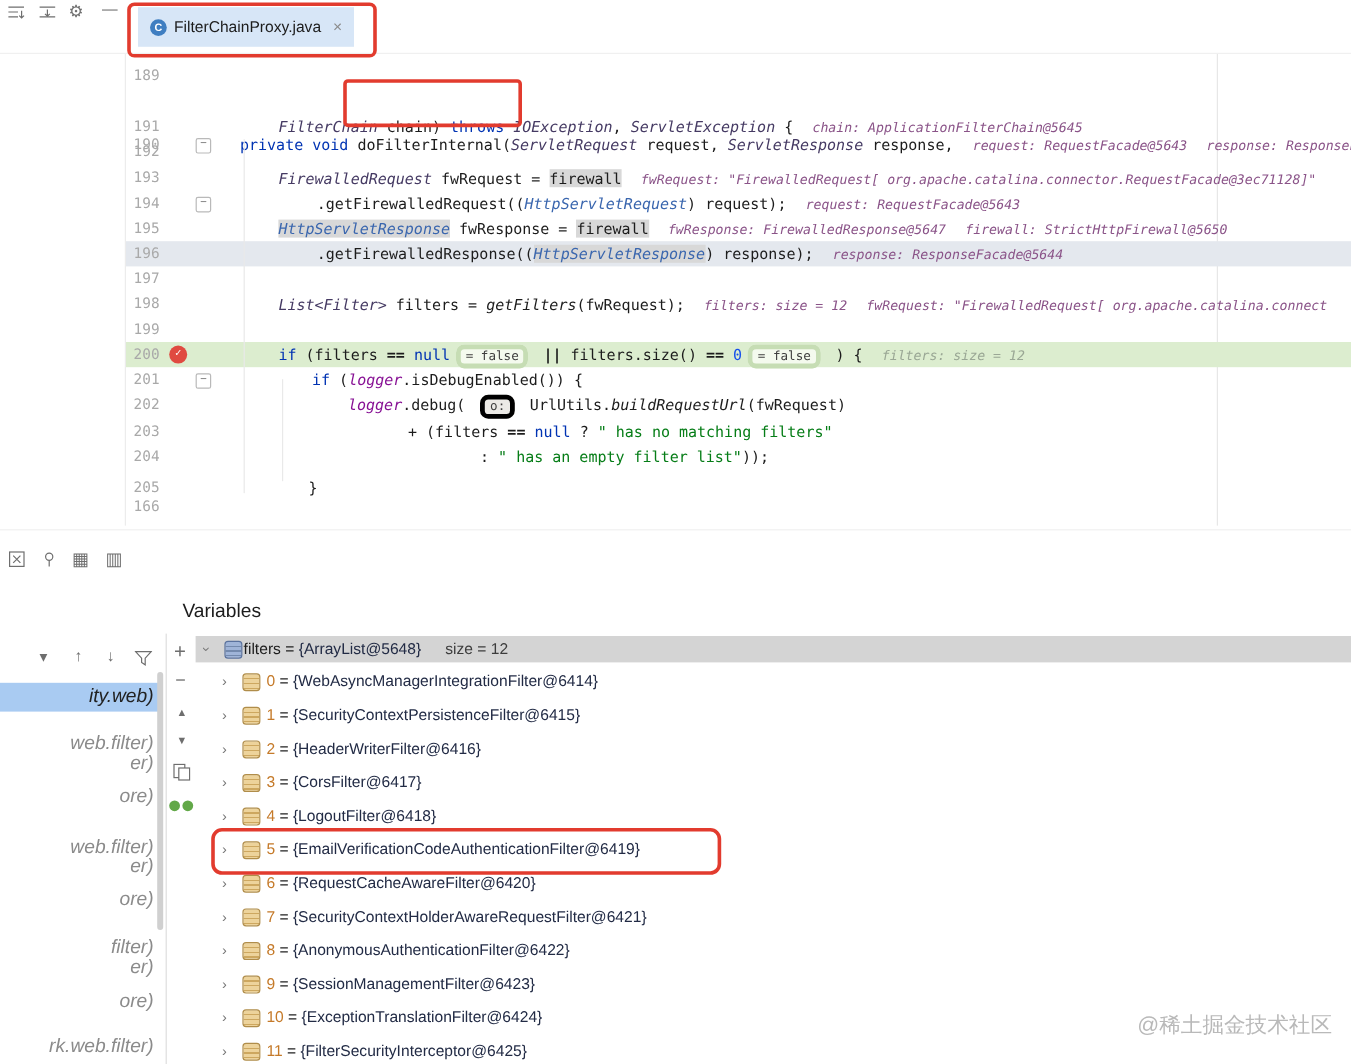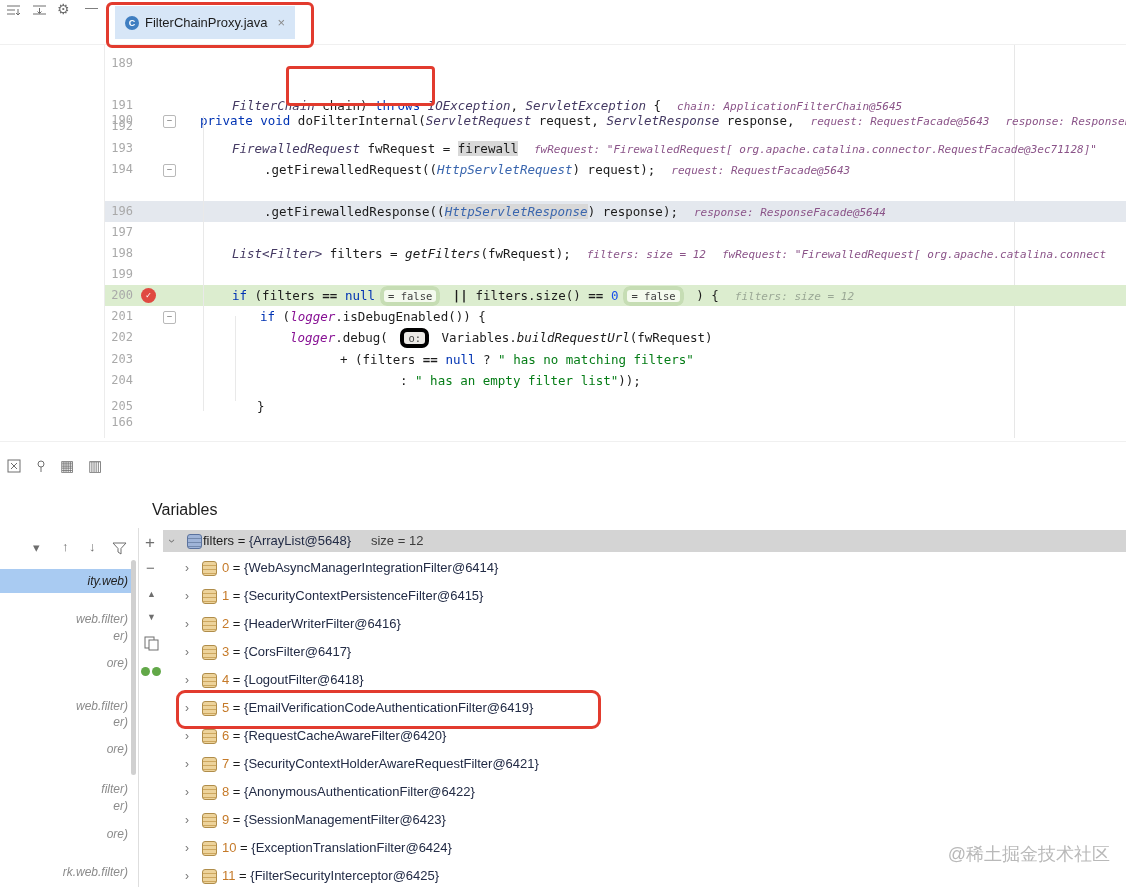--- a/index.html
+++ b/index.html
@@ -44,21 +44,21 @@
   .guide{position:absolute;width:1px;background:#e9e9e9;z-index:2}
   .vline{position:absolute;width:1px;background:#ececec}
   .hline{position:absolute;height:1px;background:#f0f0f0}
 
   
   .rbox{position:absolute;border:3px solid #e23b2e;border-radius:6px;z-index:40;background:transparent}
 
   
   .dbgicon{position:absolute;color:#6e6e6e}
   #variables-label{position:absolute;left:152px;top:501px;font-size:16px;color:#1c1c1c}
-  #frames{position:absolute;left:0;top:528px;width:138px;bottom:0;font-size:12px;color:#8b8b8b;font-style:italic;overflow:hidden}
+  #frames{position:absolute;left:0;top:528px;width:138px;bottom:0;font-size:16px;color:#8b8b8b;font-style:italic;overflow:hidden}
   .frow{position:absolute;left:0;width:128px;height:17px;line-height:17px;text-align:right;white-space:nowrap;overflow:hidden;padding-right:5px}
   .fsel{height:24px;line-height:24px;background:#a9cbf2;color:#222}
   #frames-divider{position:absolute;left:138px;top:528px;bottom:0;width:1px;background:#dedede}
   #frames-scrollbar{position:absolute;left:131px;top:560px;width:5px;height:215px;background:#d0d0d0;border-radius:3px}
 
   #vars{position:absolute;left:163px;top:528px;right:0;bottom:0;font-size:13px;overflow:visible}
   .vrow-root{position:absolute;left:0;right:0;top:2px;height:22px;line-height:22px;background:#d4d4d4}
   .vrow{position:absolute;left:0;right:0;height:26px;line-height:26px}
   .vchev{position:absolute;color:#777;font-size:12px;top:0}
   .vchev-exp{transform:rotate(90deg)}
@@ -106,20 +106,24 @@
       </div>
       <div class="crow" style="top: 137.5px;">
         <span class="lnum">193</span>
         <span class="ccontent" style="margin-left: 47px;"><span class="sg-ti">FirewalledRequest</span><span class="sg-p"> fwRequest = </span><span class="sg-x">firewall</span><span class="sg-h">fwRequest: "FirewalledRequest[ org.apache.catalina.connector.RequestFacade@3ec71128]"</span></span>
       </div>
       <div class="crow" style="top: 158.6px;">
         <span class="lnum">194</span>
         <span class="fold">−</span>
         <span class="ccontent" style="margin-left: 79px;"><span class="sg-p">.getFirewalledRequest((</span><span class="sg-tb">HttpServletRequest</span><span class="sg-p">) request);</span><span class="sg-h">request: RequestFacade@5643</span></span>
       </div>
+      <div class="crow" style="top: 179.7px;">
+        <span class="lnum">195</span>
+        <span class="ccontent" style="margin-left: 47px;"><span class="sg-tbh">HttpServletResponse</span><span class="sg-p"> fwResponse = </span><span class="sg-x">firewall</span><span class="sg-h">fwResponse: FirewalledResponse@5647</span><span class="sg-h">firewall: StrictHttpFirewall@5650</span></span>
+      </div>
       <div class="crow bg-exec" style="top: 200.8px;">
         <span class="lnum">196</span>
         <span class="ccontent" style="margin-left: 79px;"><span class="sg-p">.getFirewalledResponse((</span><span class="sg-tbh">HttpServletResponse</span><span class="sg-p">) response);</span><span class="sg-h">response: ResponseFacade@5644</span></span>
       </div>
       <div class="crow" style="top: 221.9px;">
         <span class="lnum">197</span>
         <span class="ccontent" style="margin-left: 0px;"></span>
       </div>
       <div class="crow" style="top: 243px;">
         <span class="lnum">198</span>
@@ -134,21 +138,21 @@
         <span class="bp">✓</span>
         <span class="ccontent" style="margin-left: 47px;"><span class="sg-k">if</span><span class="sg-p"> (filters </span><span class="sg-o">==</span><span class="sg-p"> </span><span class="sg-k">null</span><span class="sg-chip">= false</span><span class="sg-p"> </span><span class="sg-o">||</span><span class="sg-p"> filters.size() </span><span class="sg-o">==</span><span class="sg-p"> </span><span class="sg-n">0</span><span class="sg-chip">= false</span><span class="sg-p"> ) {</span><span class="sg-hd">filters:  size = 12</span></span>
       </div>
       <div class="crow" style="top: 306.3px;">
         <span class="lnum">201</span>
         <span class="fold">−</span>
         <span class="ccontent" style="margin-left: 75px;"><span class="sg-k">if</span><span class="sg-p"> (</span><span class="sg-fld">logger</span><span class="sg-p">.isDebugEnabled()) {</span></span>
       </div>
       <div class="crow" style="top: 327.4px;">
         <span class="lnum">202</span>
-        <span class="ccontent" style="margin-left: 105px;"><span class="sg-fld">logger</span><span class="sg-p">.debug( </span><span class="sg-chip">o:</span><span class="sg-p"> Variables.</span><span class="sg-mi">buildRequestUrl</span><span class="sg-p">(fwRequest)</span></span>
+        <span class="ccontent" style="margin-left: 105px;"><span class="sg-fld">logger</span><span class="sg-p">.debug( </span><span class="sg-chip">o:</span><span class="sg-p"> UrlUtils.</span><span class="sg-mi">buildRequestUrl</span><span class="sg-p">(fwRequest)</span></span>
       </div>
       <div class="crow" style="top: 348.5px;">
         <span class="lnum">203</span>
         <span class="ccontent" style="margin-left: 155px;"><span class="sg-p">+ (filters </span><span class="sg-o">==</span><span class="sg-p"> </span><span class="sg-k">null</span><span class="sg-p"> ? </span><span class="sg-s">" has no matching filters"</span></span>
       </div>
       <div class="crow" style="top: 369.6px;">
         <span class="lnum">204</span>
         <span class="ccontent" style="margin-left: 215px;"><span class="sg-p">: </span><span class="sg-s">" has an empty filter list"</span><span class="sg-p">));</span></span>
       </div>
       <div class="crow" style="top: 396px;">

